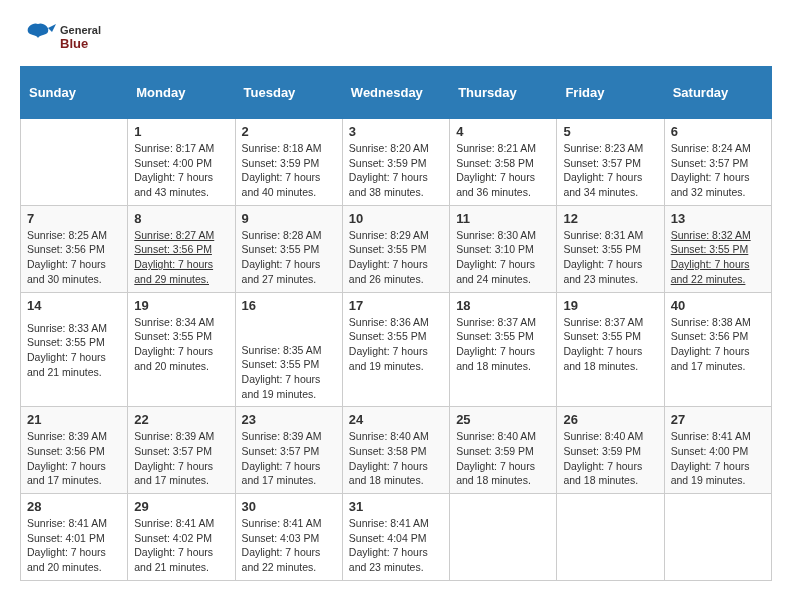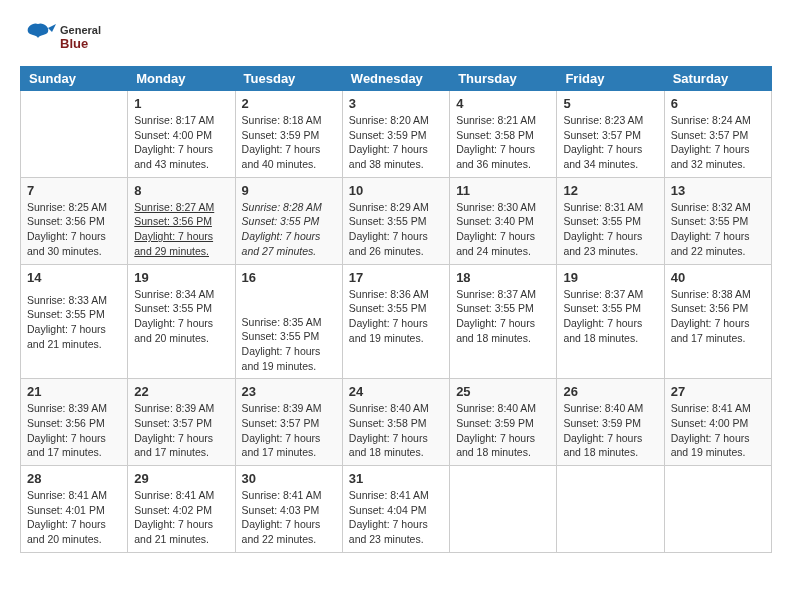--- a/index.html
+++ b/index.html
@@ -35,21 +35,21 @@
     }
     .calendar {
       width: 100%;
       border-collapse: collapse;
       border: 1px solid #ccc;
     }
     .calendar th {
       background-color: #2c7bb6;
       color: white;
       text-align: left;
-      padding: 4px 8px;
+      padding: 18px 8px;
       font-size: 13px;
       font-weight: bold;
       border: 1px solid #2c7bb6;
     }
     .calendar td {
       vertical-align: top;
       border: 1px solid #ccc;
       padding: 5px 6px;
       width: 107px;
       min-height: 80px;
@@ -166,49 +166,49 @@
         </td>
         <td>
           <span class="day-num">8</span>
           <div class="day-info" style="white-space: pre-line; text-decoration: underline;">Sunrise: 8:27 AM
 Sunset: 3:56 PM
 Daylight: 7 hours
 and 29 minutes.</div>
         </td>
         <td>
           <span class="day-num">9</span>
-          <div class="day-info" style="white-space: pre-line; font-style: italic;">Sunrise: 8:28 AM
+          <div class="day-info" style="white-space: pre-line;">Sunrise: 8:28 AM
 Sunset: 3:55 PM
 Daylight: 7 hours
 and 27 minutes.</div>
         </td>
         <td>
           <span class="day-num">10</span>
           <div class="day-info" style="white-space: pre-line;">Sunrise: 8:29 AM
 Sunset: 3:55 PM
 Daylight: 7 hours
 and 26 minutes.</div>
         </td>
         <td>
           <span class="day-num">11</span>
           <div class="day-info" style="white-space: pre-line;">Sunrise: 8:30 AM
-Sunset: 3:40 PM
+Sunset: 3:10 PM
 Daylight: 7 hours
 and 24 minutes.</div>
         </td>
         <td>
           <span class="day-num">12</span>
           <div class="day-info" style="white-space: pre-line;">Sunrise: 8:31 AM
 Sunset: 3:55 PM
 Daylight: 7 hours
 and 23 minutes.</div>
         </td>
         <td>
           <span class="day-num">13</span>
-          <div class="day-info" style="white-space: pre-line;">Sunrise: 8:32 AM
+          <div class="day-info" style="white-space: pre-line; text-decoration: underline;">Sunrise: 8:32 AM
 Sunset: 3:55 PM
 Daylight: 7 hours
 and 22 minutes.</div>
         </td>
       </tr>
       <tr>
         <td>
           <span class="day-num">14</span>
           <div class="day-info" style="white-space: pre-line; margin-top: 8px;">Sunrise: 8:33 AM
 Sunset: 3:55 PM

